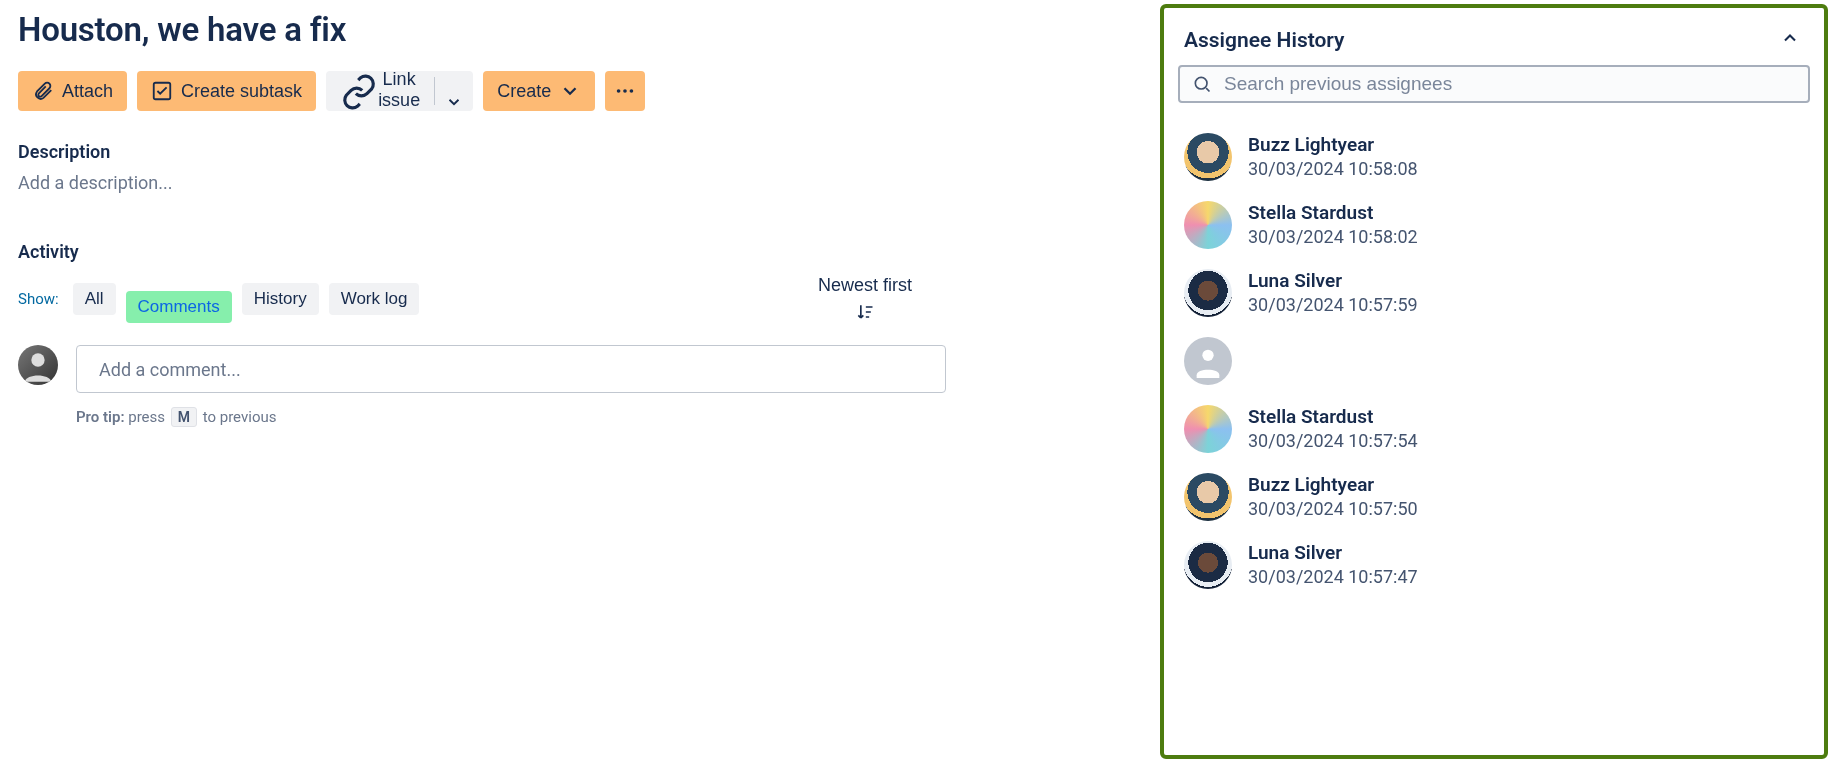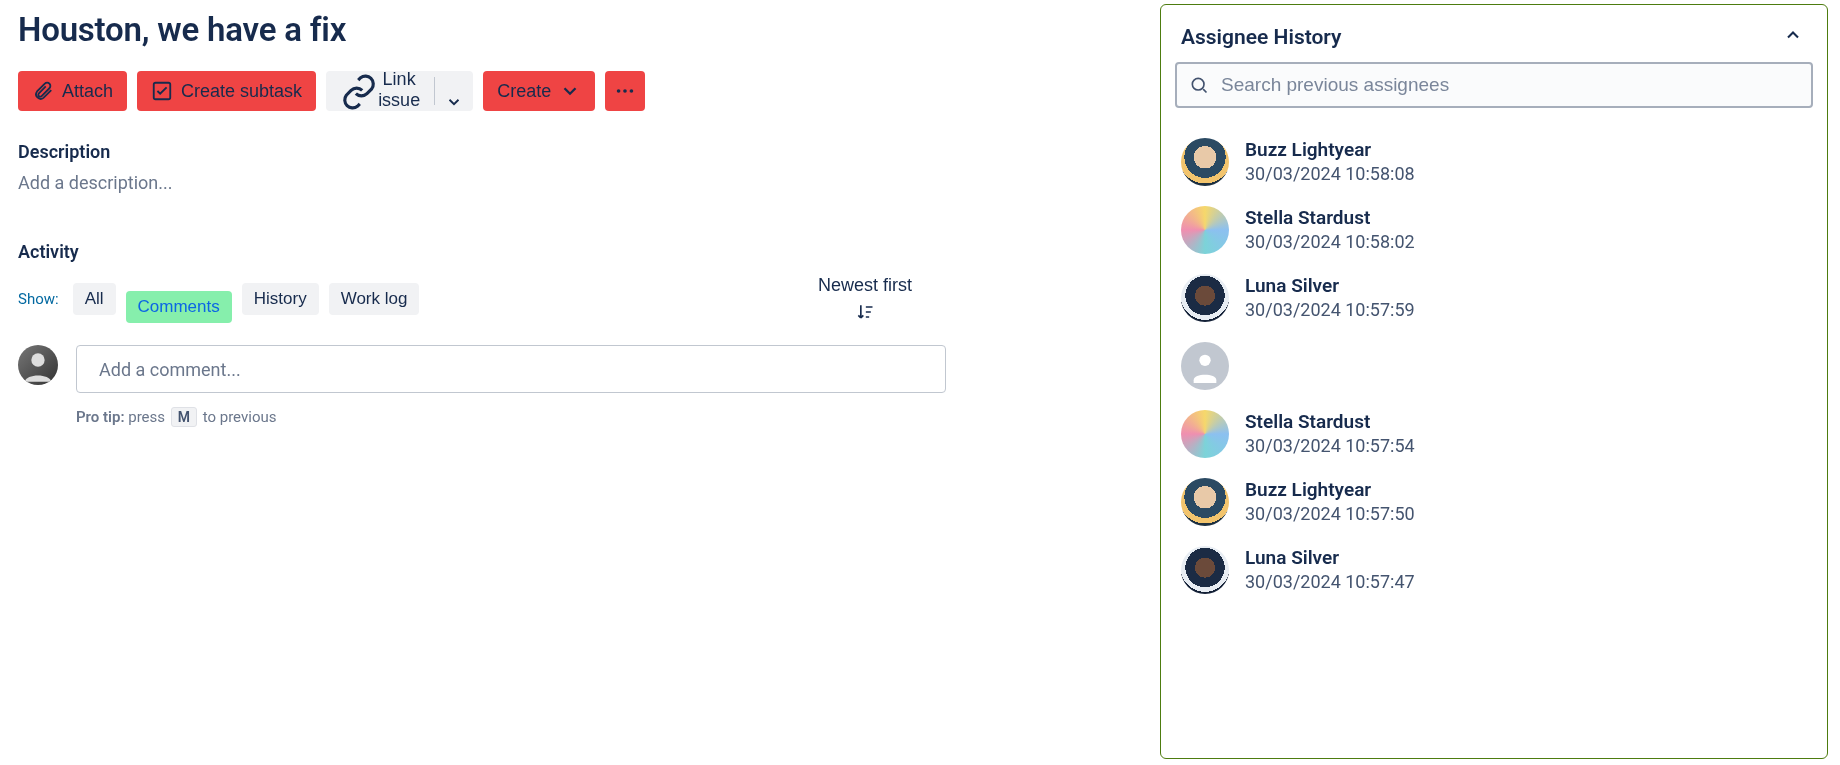--- a/index.html
+++ b/index.html
@@ -28,21 +28,21 @@
   .toolbar {
     display: flex;
     gap: 10px;
     align-items: center;
     margin-bottom: 30px;
   }
   .btn {
     display: inline-flex;
     align-items: center;
     gap: 8px;
-    background: #ef4444;
+    background: #fdba74;
     border: none;
     border-radius: 4px;
     padding: 0 14px;
     height: 40px;
     font-size: 18px;
     font-weight: 500;
     color: #172B4D;
     cursor: pointer;
   }
   .btn svg { width: 22px; height: 22px; }
@@ -182,21 +182,21 @@
     margin: 0 2px;
   }
 
   
   .side {
     width: 680px;
     padding: 0 12px 0 0;
     flex-shrink: 0;
   }
   .panel {
-    border: 1px solid #4d7c0f;
+    border: 4px solid #4d7c0f;
     border-radius: 6px;
     background: #fff;
     height: 755px;
     display: flex;
     flex-direction: column;
     margin-top: 4px;
   }
   .panel-header {
     display: flex;
     align-items: center;
@@ -211,21 +211,21 @@
   .chev-btn {
     background: transparent; border: none; cursor: pointer; padding: 4px;
   }
   .search-wrap { padding: 0 14px 12px 14px; }
   .search {
     display: flex;
     align-items: center;
     gap: 12px;
     border: 2px solid #A6AEBB;
     border-radius: 4px;
-    height: 46px;
+    height: 38px;
     padding: 0 12px;
     background: #FAFBFC;
   }
   .search input {
     border: none;
     outline: none;
     background: transparent;
     font-size: 19px;
     color: #172B4D;
     flex: 1;

